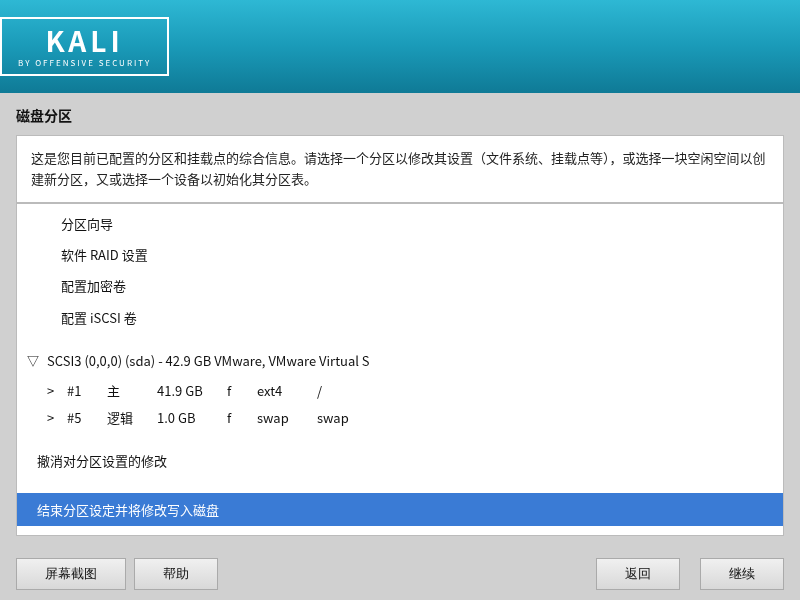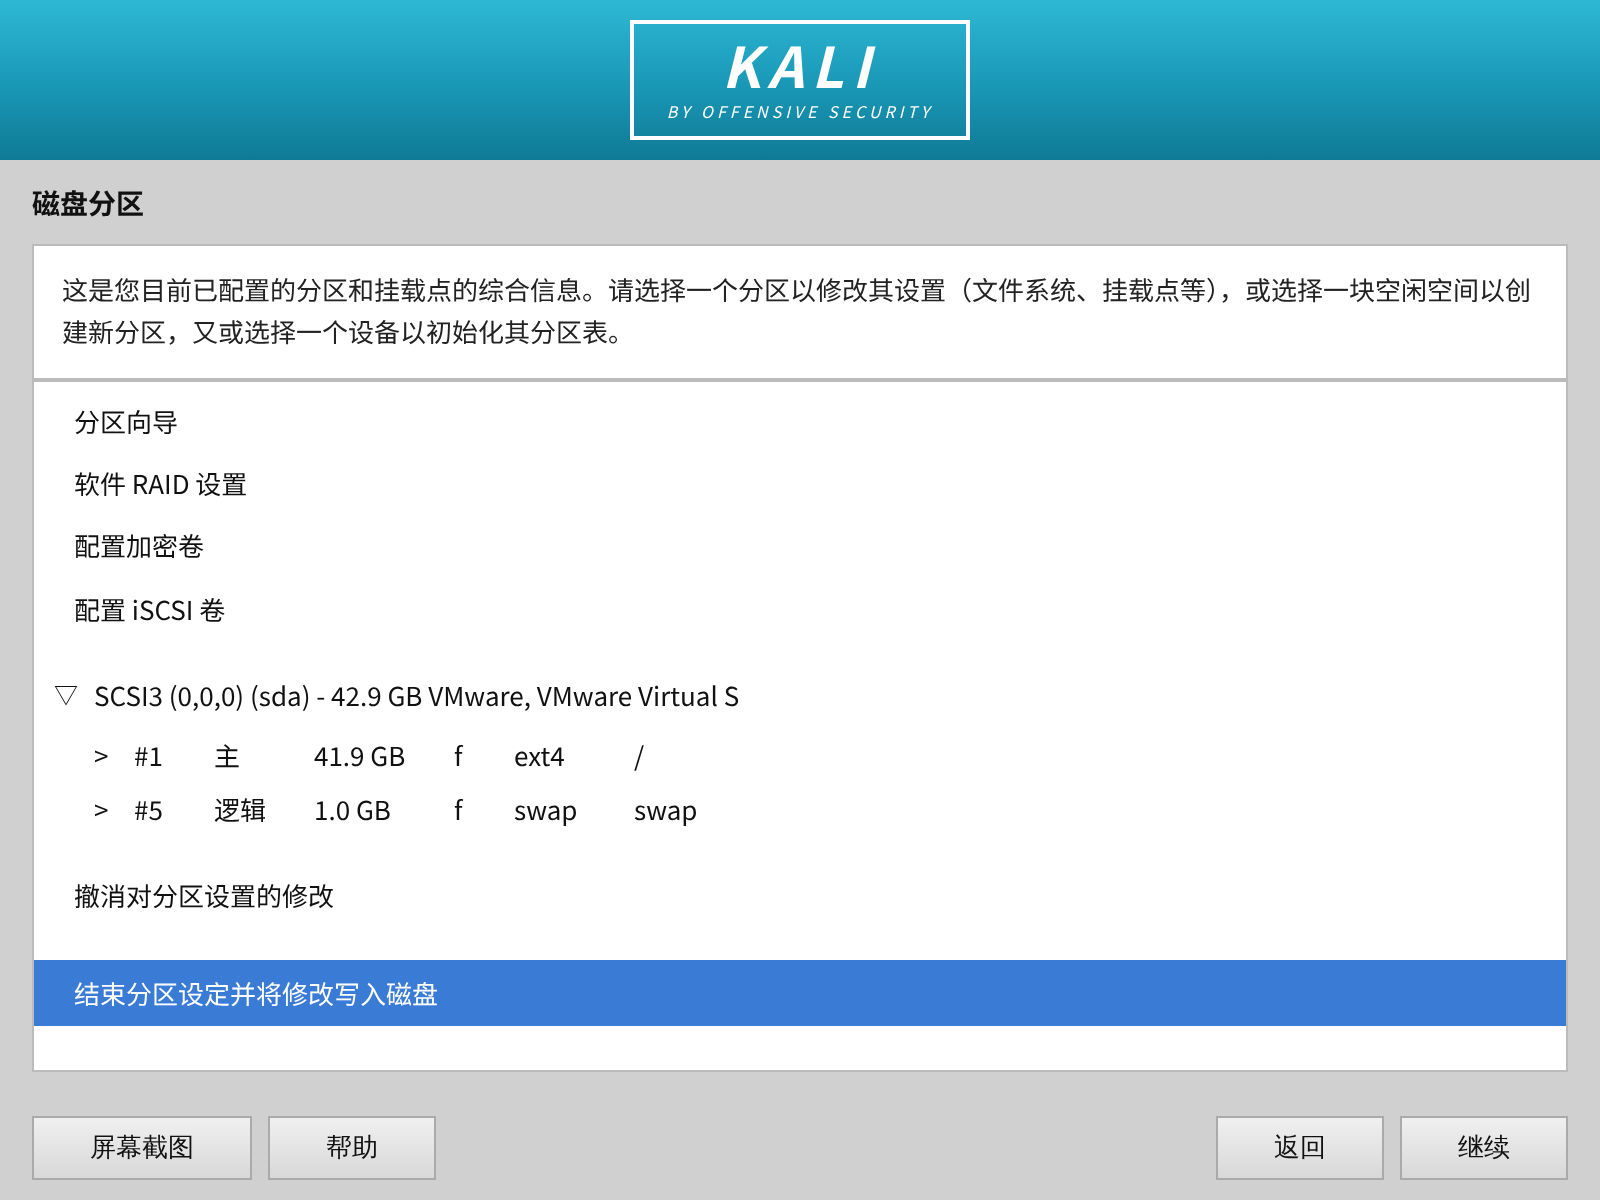--- a/index.html
+++ b/index.html
@@ -10,26 +10,24 @@
       font-size: 13px;
       background: #d0d0d0;
       overflow: hidden;
       display: flex;
       flex-direction: column;
     }
 
     
     .header {
       background: linear-gradient(to bottom, #2eb8d4 0%, #1a9ab8 50%, #0f7a96 100%);
-      height: 80px;
-      display: flex;
-      align-items: center;
-      justify-content: center;
+      height: 93px;
+      display: flex;
+      align-items: center;
       flex-shrink: 0;
-      font-style: italic;
     }
     .kali-logo-box {
       border: 2px solid white;
       padding: 6px 16px;
       display: flex;
       flex-direction: column;
       align-items: center;
     }
     .kali-logo-title {
       color: white;
@@ -77,20 +75,21 @@
       overflow-y: auto;
       padding: 4px 0;
     }
 
     .partition-item {
       padding: 4px 20px;
       cursor: pointer;
       color: #111;
       font-size: 13px;
       line-height: 1.8;
+      margin-left: 24px;
     }
 
     .divider-row {
       height: 12px;
     }
 
     .disk-row {
       display: flex;
       align-items: center;
       padding: 4px 10px;
@@ -145,21 +144,21 @@
       justify-content: space-between;
       align-items: center;
       flex-shrink: 0;
     }
     .footer-left {
       display: flex;
       gap: 8px;
     }
     .footer-right {
       display: flex;
-      gap: 8px;
+      gap: 20px;
     }
     .btn {
       background: linear-gradient(to bottom, #f0f0f0, #d8d8d8);
       border: 1px solid #aaa;
       padding: 6px 28px;
       font-size: 13px;
       cursor: pointer;
       color: #111;
       min-width: 70px;
       text-align: center;

